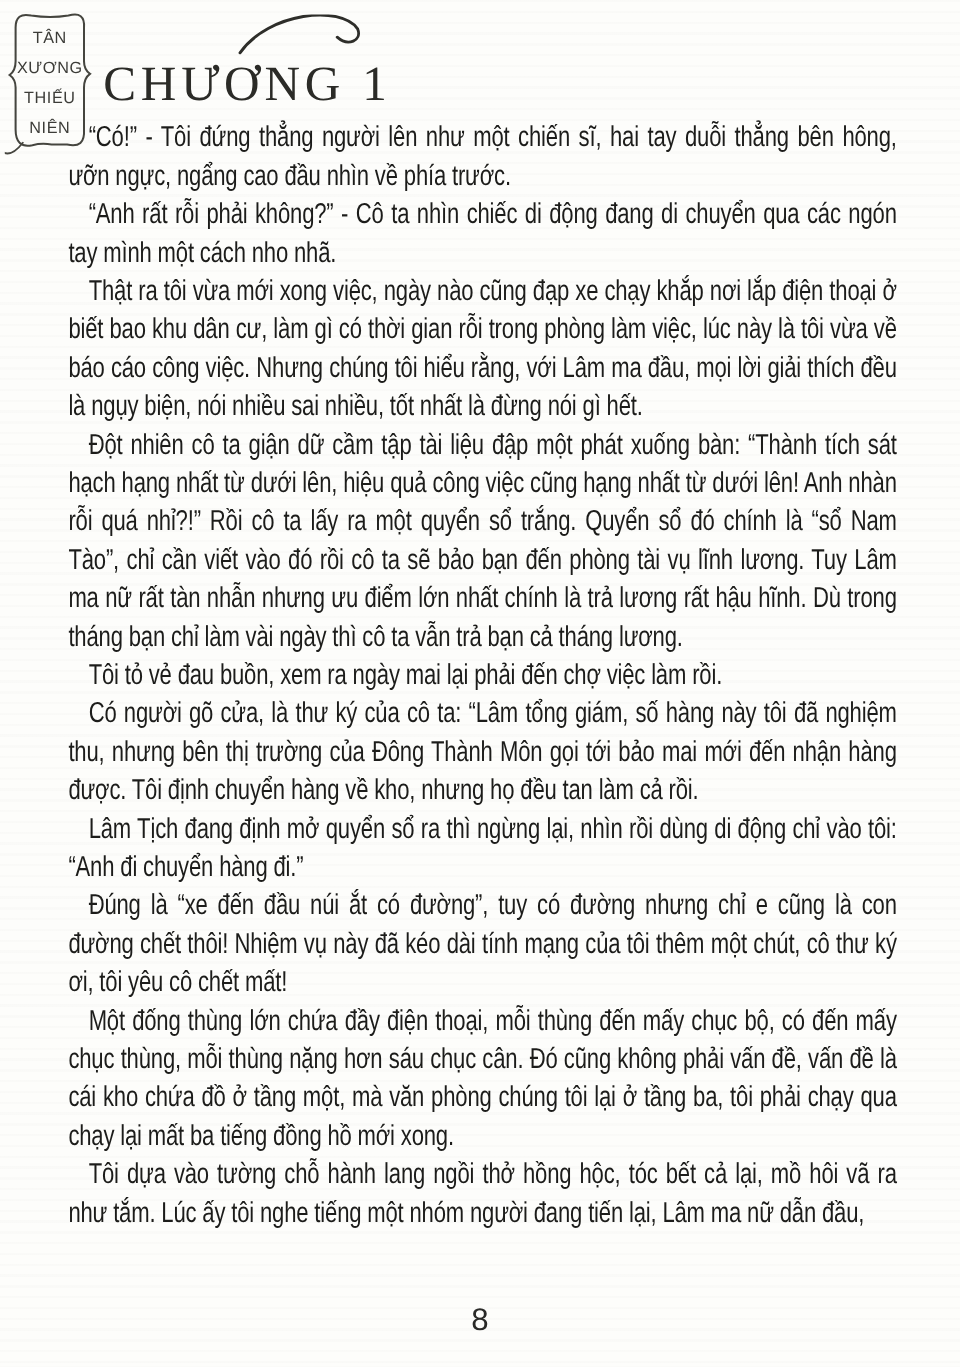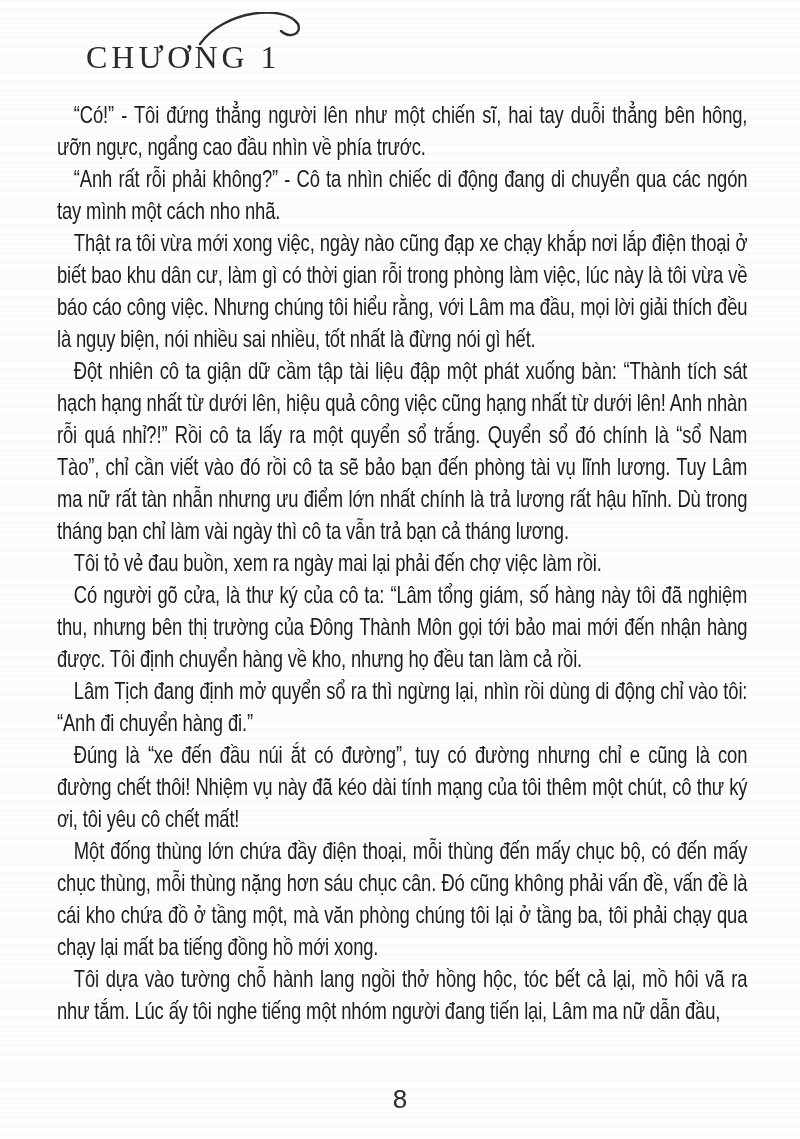--- a/index.html
+++ b/index.html
@@ -25,21 +25,21 @@
   .stamp text{
     font-family:"Liberation Sans","DejaVu Sans",sans-serif;
     font-size:13.5px;
     letter-spacing:0.5px;
     fill:#3c3c38;
   }
   
   .chapter{
     position:absolute;left:86px;top:18px;
     font-family:"Liberation Serif","DejaVu Serif",serif;
-    font-size:32px;
+    font-size:41px;
     font-weight:400;
     letter-spacing:4px;
     color:#2b2b27;
     white-space:nowrap;
   }
   .swash{
     position:absolute;left:196px;top:12px;width:112px;height:40px;
     pointer-events:none;
   }
   
@@ -64,20 +64,30 @@
     text-align:center;
     font-size:26px;
     color:#2a2a28;
   }
 </style>
 </head>
 <body>
 
 <div class="page">
 
+  <div class="stamp">
+    <svg width="78" height="132" viewBox="0 0 78 132">
+      <path d="M22,9 Q9,6 9,19 L9,47 Q9,55 4,58.5 Q9,62 9,69 L9,104 Q9,120 23,117 Q31,115 39,116.5 L52,116.5 Q67,120 66,104 L66,69 Q66,61 71,57.5 Q66,54 66,47 L66,19 Q67,5 53,9 Q38,11.5 22,9 Z" fill="none" stroke="#45453f" stroke-width="1.7" stroke-linecap="round"></path>
+      <path d="M15,115 Q5,128 -3,122" fill="none" stroke="#45453f" stroke-width="1.5" stroke-linecap="round"></path>
+      <text x="37.5" y="32" text-anchor="middle">TÂN</text>
+      <text x="37.5" y="57" text-anchor="middle">XƯƠNG</text>
+      <text x="37.5" y="82" text-anchor="middle">THIẾU</text>
+      <text x="37.5" y="107" text-anchor="middle">NIÊN</text>
+    </svg>
+  </div>
 
   <h1 class="chapter">CHƯƠNG 1</h1>
   <svg class="swash" viewBox="0 0 112 40">
     <path d="M4,32 C28,-2 88,-8 102,12 C106,22 94,27 85,19" fill="none" stroke="#2e2e2a" stroke-width="2.4" stroke-linecap="round"></path>
   </svg>
 
   <main class="body-text">
     <p>“Có!” - Tôi đứng thẳng người lên như một chiến sĩ, hai tay duỗi thẳng bên hông, ưỡn ngực, ngẩng cao đầu nhìn về phía trước.</p>
     <p>“Anh rất rỗi phải không?” - Cô ta nhìn chiếc di động đang di chuyển qua các ngón tay mình một cách nho nhã.</p>
     <p>Thật ra tôi vừa mới xong việc, ngày nào cũng đạp xe chạy khắp nơi lắp điện thoại ở biết bao khu dân cư, làm gì có thời gian rỗi trong phòng làm việc, lúc này là tôi vừa về báo cáo công việc. Nhưng chúng tôi hiểu rằng, với Lâm ma đầu, mọi lời giải thích đều là ngụy biện, nói nhiều sai nhiều, tốt nhất là đừng nói gì hết.</p>

